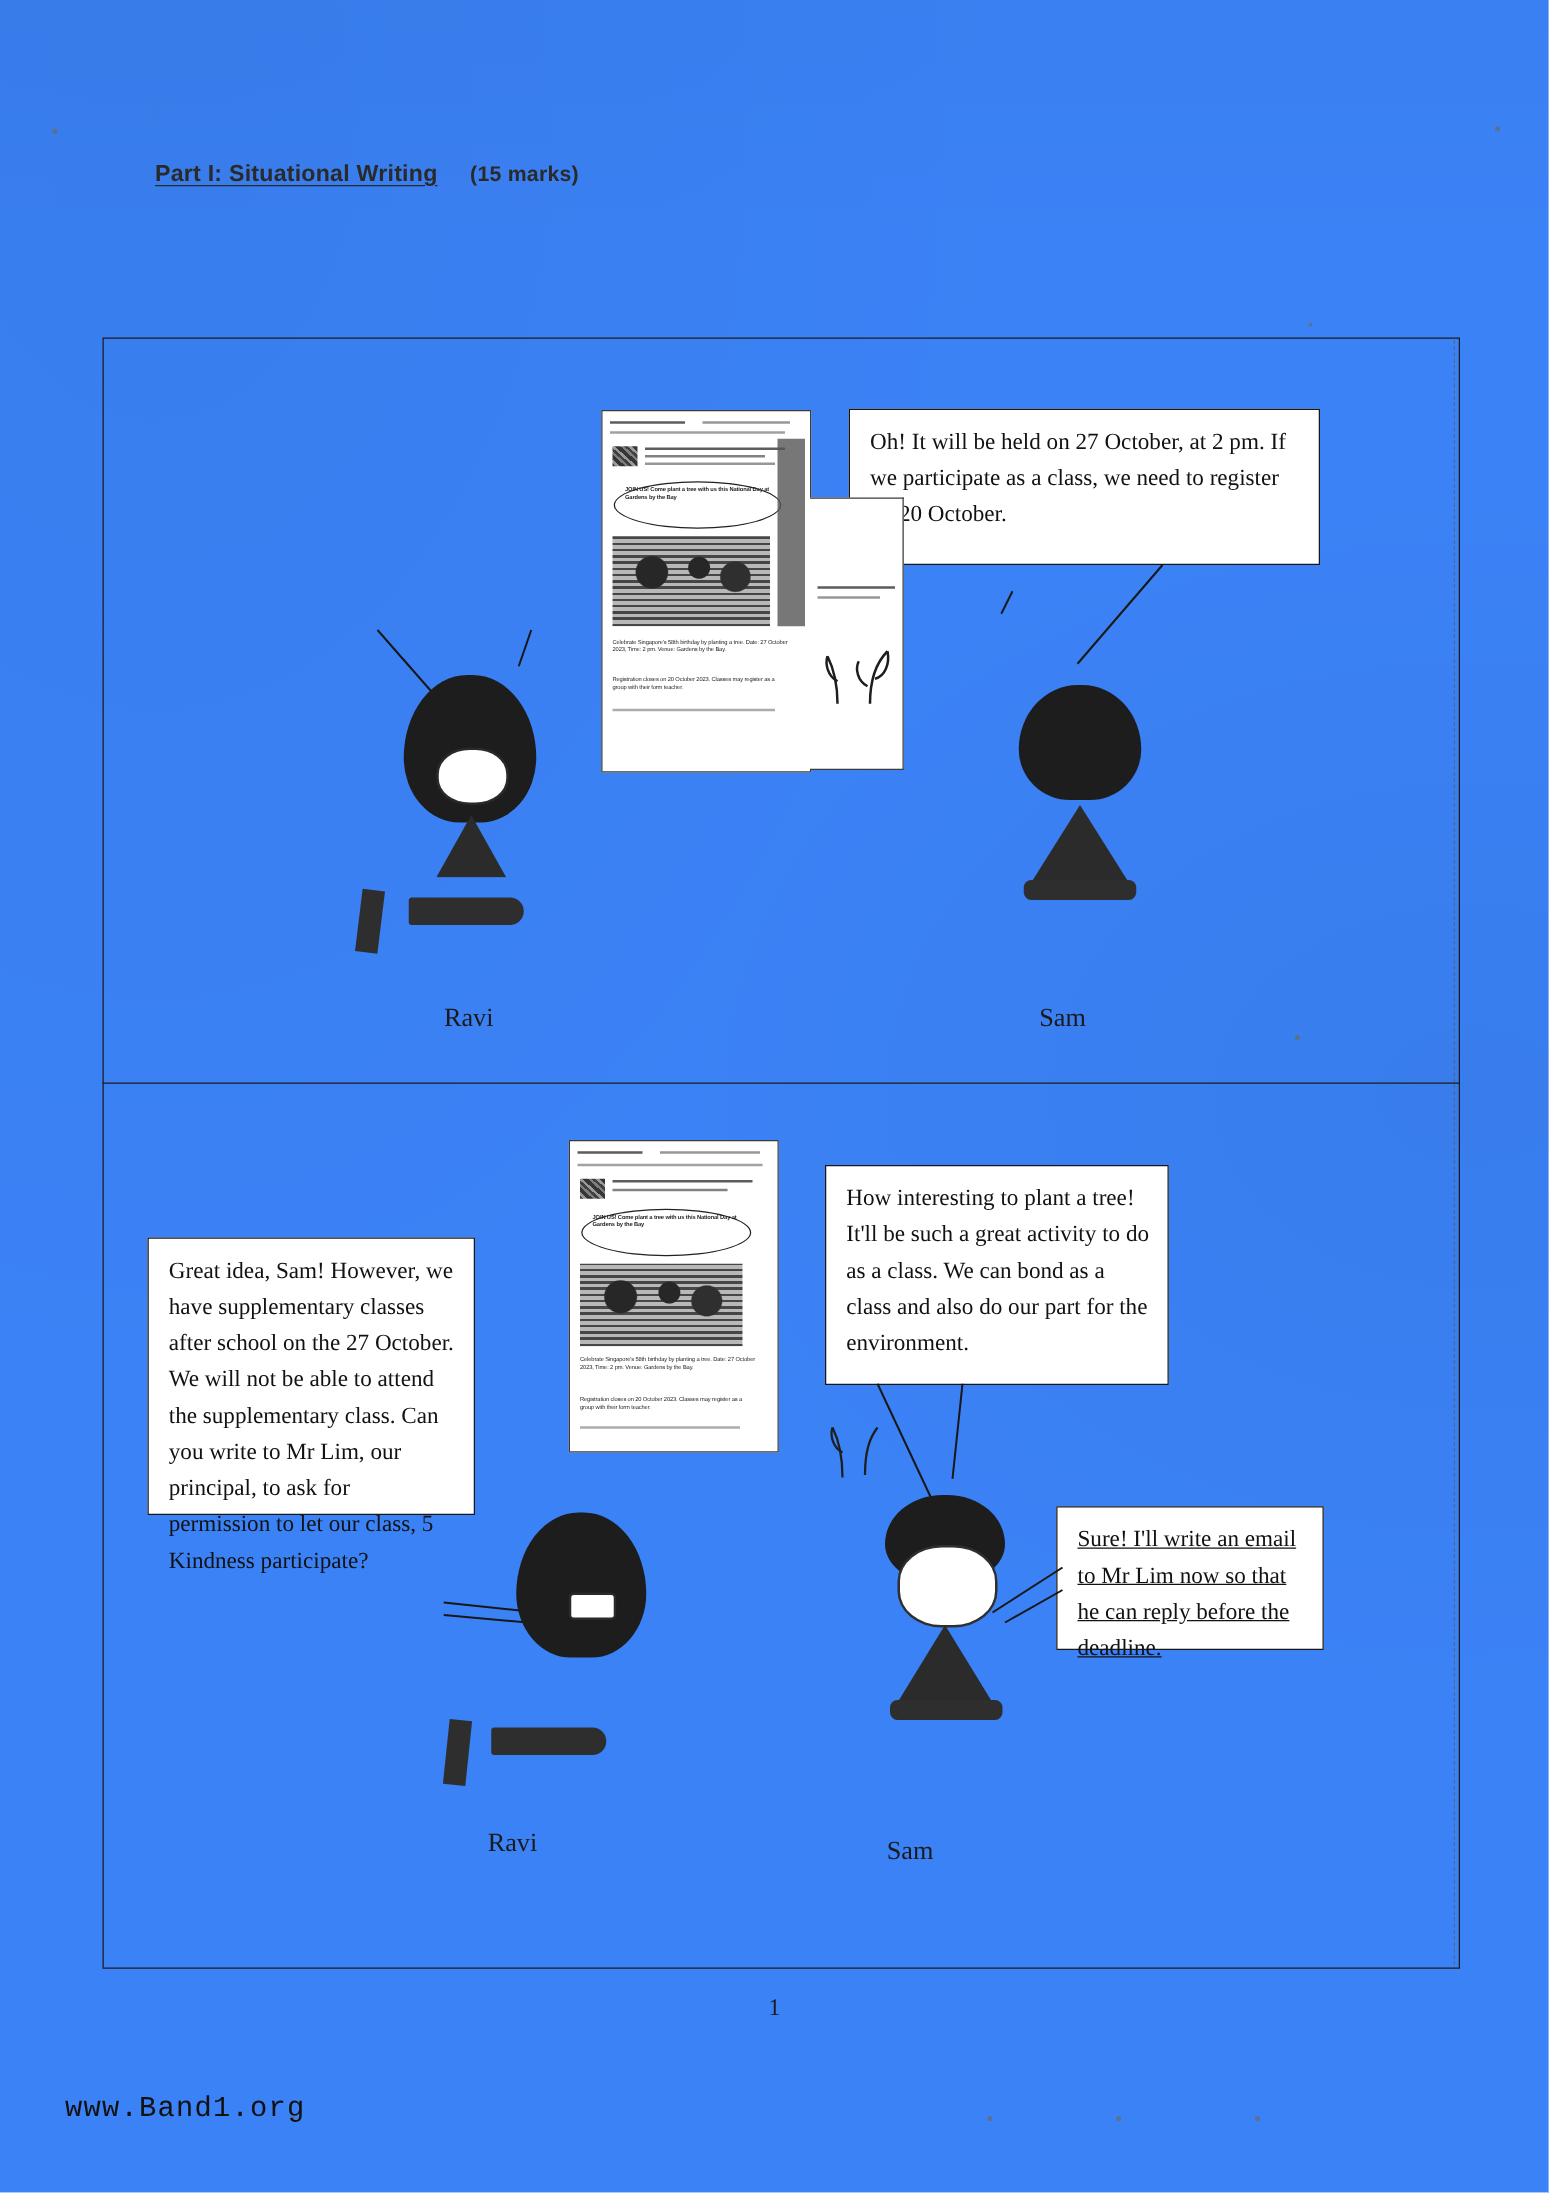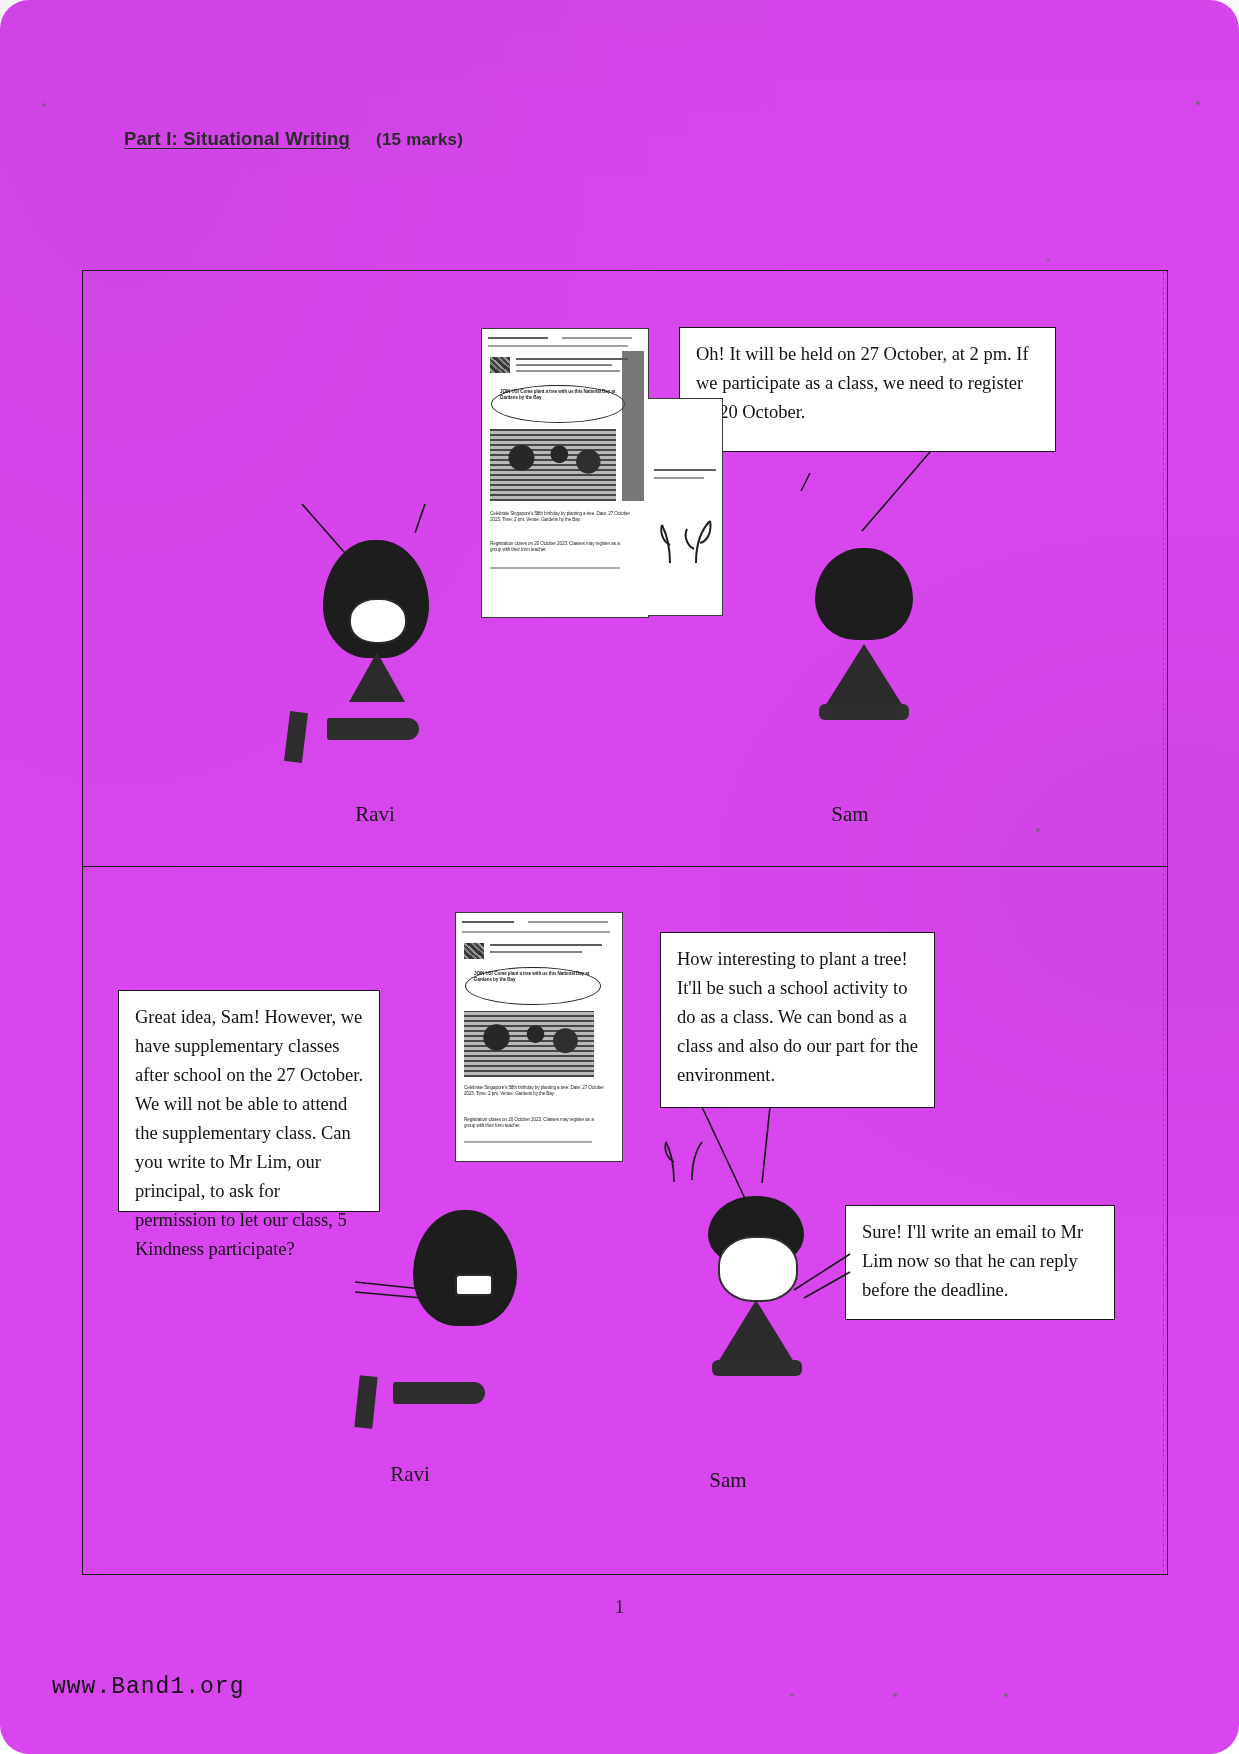--- a/index.html
+++ b/index.html
@@ -11,22 +11,21 @@
     width: 1239px;
     height: 1754px;
     position: relative;
     font-family: "Liberation Serif", serif;
     color: #1a1a1a;
     overflow: hidden;
   }
   .page {
     position: absolute;
     inset: 0;
-    background: #d946ef;
-    border-radius: 29px;
+    background: #3b82f6;
   }
   
   .scan-tint {
     position: absolute;
     inset: 0;
     background:
       radial-gradient(ellipse at 10% 5%, rgba(0,0,0,0.035), rgba(0,0,0,0) 45%),
       radial-gradient(ellipse at 95% 50%, rgba(0,0,0,0.04), rgba(0,0,0,0) 40%),
       linear-gradient(180deg, rgba(0,0,0,0.02), rgba(0,0,0,0) 12%);
     pointer-events: none;
@@ -322,40 +321,40 @@
   </div>
   <div class="sprout" style="left:658px;top:1128px;">
     <svg width="48" height="56" viewBox="0 0 48 56">
       <path d="M16 54 C16 34 12 22 8 14" stroke="#1e1e1e" stroke-width="1.8" fill="none"></path>
       <path d="M16 34 C8 30 6 20 8 14" stroke="#1e1e1e" stroke-width="1.8" fill="none"></path>
       <path d="M34 52 C34 32 38 22 44 14" stroke="#1e1e1e" stroke-width="1.8" fill="none"></path>
     </svg>
   </div>
 
   <div class="bubble" style="left:660px;top:932px;width:275px;height:176px;">
-    <span>How interesting to plant a tree! It'll be such a school activity to do as a class. We can bond as a class and also do our part for the environment.</span>
+    <span>How interesting to plant a tree! It'll be such a great activity to do as a class. We can bond as a class and also do our part for the environment.</span>
   </div>
   <div class="tail" style="left:700px;top:1105px;">
     <svg width="110" height="110" viewBox="0 0 110 110">
       <path d="M2 2 L48 100" stroke="#171717" stroke-width="1.6" fill="none"></path>
       <path d="M70 2 L62 78" stroke="#171717" stroke-width="1.6" fill="none"></path>
     </svg>
   </div>
 
   <div class="bubble" style="left:118px;top:990px;width:262px;height:222px;">
     <span>Great idea, Sam! However, we have supplementary classes after school on the 27 October. We will not be able to attend the supplementary class. Can you write to Mr Lim, our principal, to ask for permission to let our class, 5 Kindness participate?</span>
   </div>
   <div class="tail" style="left:355px;top:1270px;">
     <svg width="110" height="44" viewBox="0 0 110 44">
       <path d="M0 12 L96 22" stroke="#171717" stroke-width="1.6" fill="none"></path>
       <path d="M0 22 L90 30" stroke="#171717" stroke-width="1.6" fill="none"></path>
     </svg>
   </div>
 
-  <div class="bubble" style="left:845px;top:1205px;width:270px;height:115px;">
+  <div class="bubble" style="left:845px;top:1205px;width:214px;height:115px;text-decoration:underline;">
     <span>Sure! I'll write an email to Mr Lim now so that he can reply before the deadline.</span>
   </div>
   <div class="tail" style="left:790px;top:1250px;">
     <svg width="70" height="60" viewBox="0 0 70 60">
       <path d="M60 4 L4 40" stroke="#171717" stroke-width="1.6" fill="none"></path>
       <path d="M60 22 L14 48" stroke="#171717" stroke-width="1.6" fill="none"></path>
     </svg>
   </div>
 
   <div class="figure" style="left:395px;top:1210px;width:150px;height:210px;">

